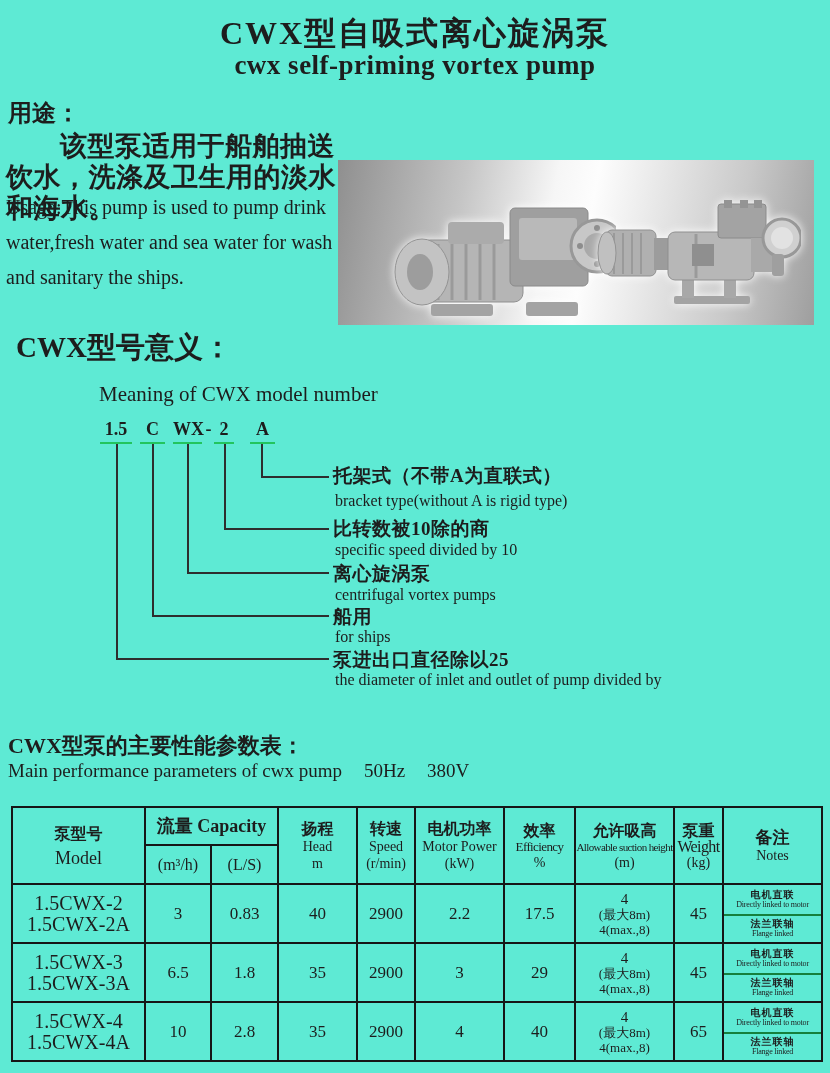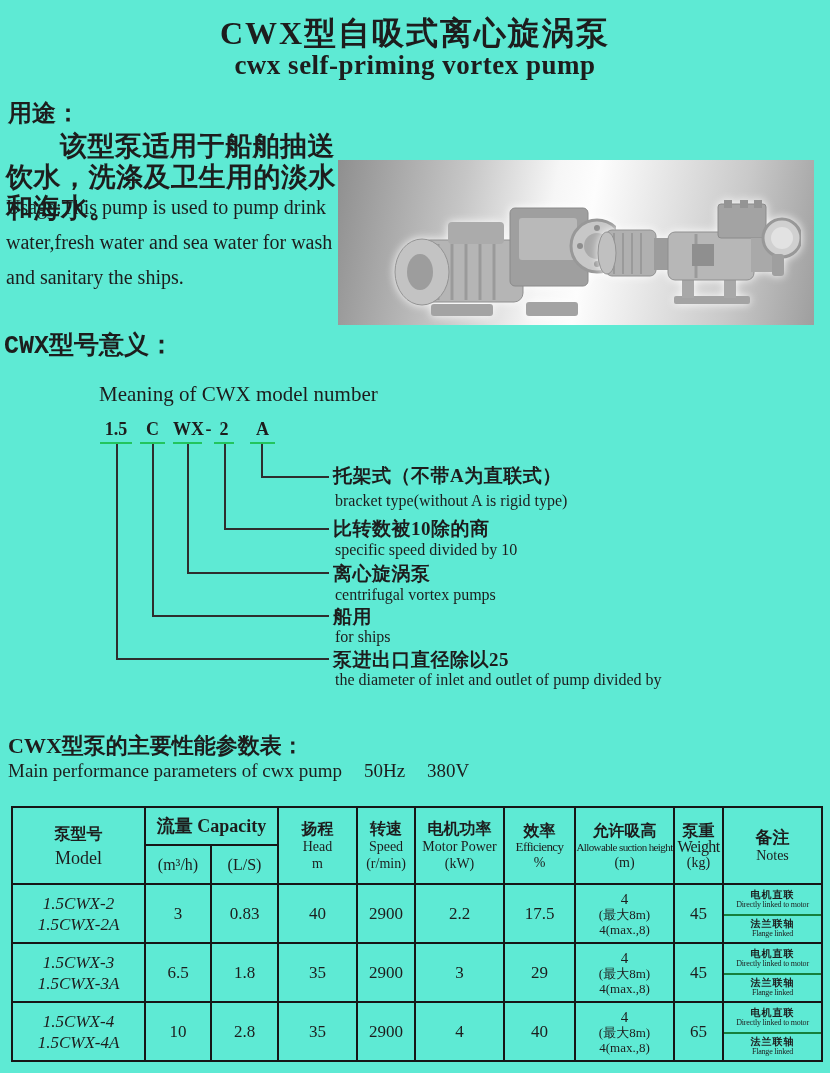--- a/index.html
+++ b/index.html
@@ -26,21 +26,21 @@
 
   
   .photo {
     top:160px; left:338px; width:476px; height:165px;
     background:linear-gradient(100deg,#8f8f8f 0%,#c6c6c6 26%,#f6f6f6 44%,
                #fdfdfd 52%,#ececec 62%,#c9c9c9 82%,#9e9e9e 100%);
   }
   .pump-svg { position:absolute; filter:drop-shadow(0 0 5px rgba(255,255,255,0.95)); }
 
   
-  .mm-heading { top:328px; left:4px; font-size:25px; font-weight:bold;font-family:Liberation Mono, monospace; }
+  .mm-heading { top:328px; left:16px; font-size:29px; font-weight:bold; }
   .mm-sub { top:382px; left:99px; font-size:21px; }
   .token { position:absolute; top:419px; font-size:18px; font-weight:600;
     text-align:center; border-bottom:2px solid #22c55e; padding-bottom:2px; }
   .token.nounder { border-bottom:none; }
   .vline { position:absolute; width:2px; background:#2e2e2e; }
   .hline { position:absolute; height:2px; background:#2e2e2e; }
   .mm-label-zh { position:absolute; left:333px; font-size:19px; font-weight:600; letter-spacing:0.5px; }
   .mm-label-en { position:absolute; left:335px; font-size:16px; }
 
   
@@ -55,21 +55,21 @@
     border:2px solid #161616; text-align:center; vertical-align:middle;
     font-weight:normal; padding:0; overflow:hidden; }
   .h-zh { font-size:16px; font-weight:600; line-height:19px; }
   .h-en { font-size:14px; line-height:17px; }
   .h-en-squeeze { font-size:11px; letter-spacing:-0.6px; line-height:14px;text-align:center; }
   .h-unit { font-size:14px; line-height:17px; }
   tr.hdr-top td { height:38px; }
   tr.hdr-sub td { height:39px; font-size:16px; }
   tr.body td { height:59px; font-size:17px; }
   td.model-cell { text-align:left; padding-left:7px; }
-  .model-line { font-size:17px; line-height:21px;font-style:italic; }
+  .model-line { font-size:20px; line-height:21px; }
   .suction-1 { font-size:15px; line-height:16px; }
   .suction-2 { font-size:13px; line-height:15px; }
   td.notes-cell { padding:0; }
   .note-half { height:28px; display:flex; flex-direction:column;
     justify-content:center; align-items:center; line-height:1; }
   .note-half + .note-half { border-top:2px solid #15803d; }
   .note-zh { font-size:10px; font-weight:bold; letter-spacing:1px; }
   .note-en { font-size:8px; margin-top:1px; letter-spacing:-0.2px; }
 </style>
 </head>

